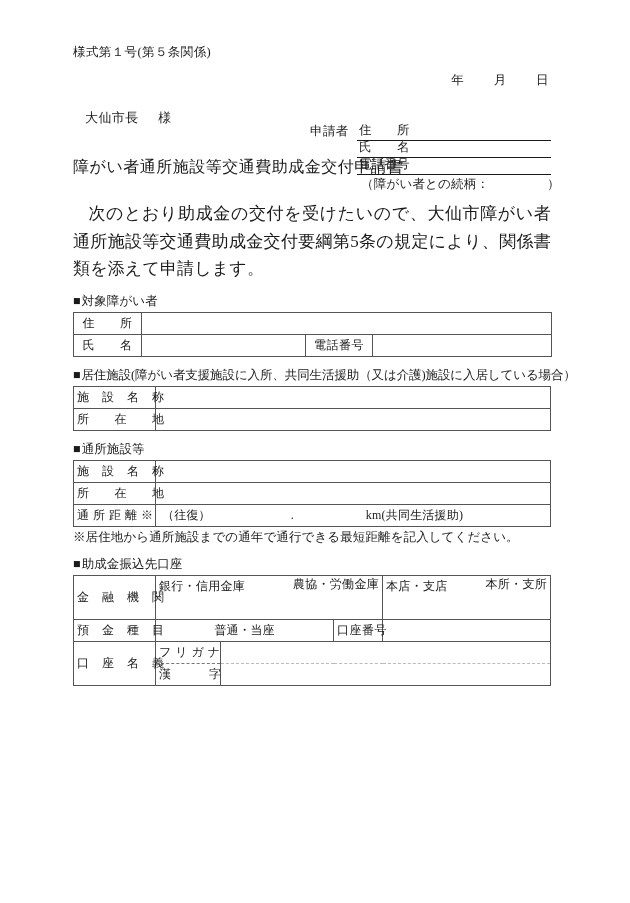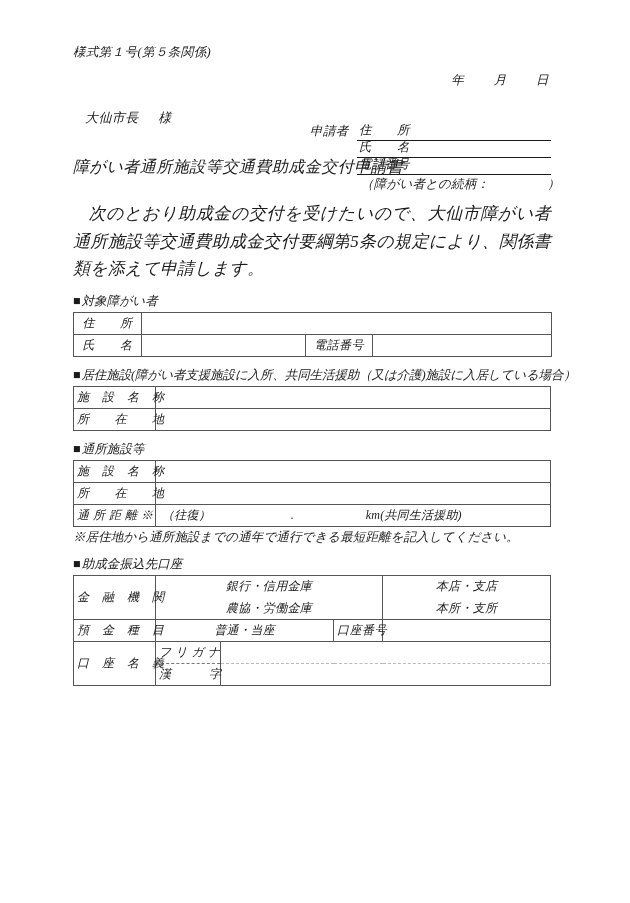--- a/index.html
+++ b/index.html
@@ -10,21 +10,20 @@
   body {
     font-family: "Liberation Serif", "DejaVu Serif", serif;
     color: #1a1a1a;
   }
   #page {
     position: relative;
     width: 630px;
     height: 903px;
     background: #ffffff;
     overflow: hidden;
-    font-style: italic;
   }
   .doc {
     position: absolute;
     left: 73px;
     top: 44px;
     width: 478px;
   }
 
   
   .form-code {
@@ -165,21 +164,20 @@
   }
   .dist-inner .unit {
     margin-left: 72px;
     letter-spacing: 0.2px;
   }
 
   
   td.bank-tall { height: 47px; }
   .bank-two {
     display: flex;
-    flex-direction: column;
     justify-content: space-between;
     height: 43px;
     text-align: center;
     font-size: 12px;
     letter-spacing: 0.3px;
   }
   .bank-two .l1 { padding-top: 2px; }
   .bank-two .l2 { padding-bottom: 2px; }
   .bank-two.right { text-align: center; }
   td.sub-top {

